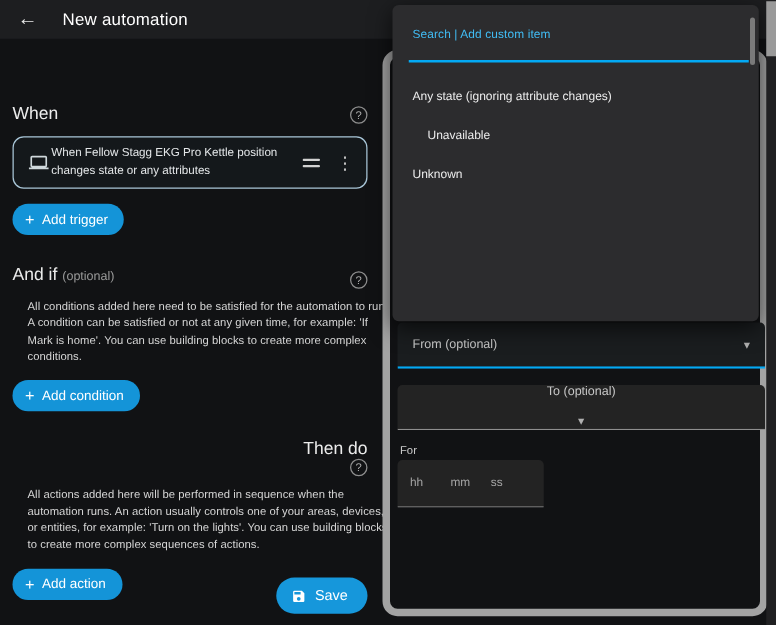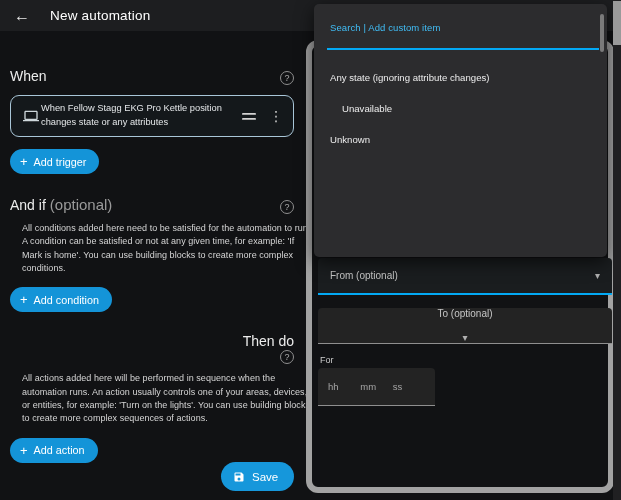--- a/index.html
+++ b/index.html
@@ -7,25 +7,25 @@
   .screen { position:relative; width:621px; height:500px; background:#111214; overflow:hidden; color:#e3e3e3; }
 
   
   .appbar { position:absolute; top:0; left:0; right:0; height:31px; background:#1d1e20; display:flex; align-items:center; padding:0 14px; gap:20px; z-index:2; }
   .back { color:#e8e8e8; font-size:16px; line-height:1; cursor:pointer; }
   .appbar-title { font-size:13.5px; font-weight:500; color:#fff; letter-spacing:.2px; }
 
   
   .left { position:absolute; top:31px; left:0; width:302px; padding:0 8px 0 10px; z-index:1; }
   .section-head { display:flex; align-items:flex-end; justify-content:space-between; }
-  .head-when { margin-top:36px; }
+  .head-when { margin-top:50px; }
   .head-andif { margin-top:22px; }
   .head-thendo { margin-top:20px;flex-direction:column; }
   h2 { font-size:14px; font-weight:400; color:#ececec; line-height:18px; display:flex; align-items:baseline; }
-  .optional { font-size:15px; color:#9a9a9a; margin-left:4px; }
+  .optional { font-size:10px; color:#9a9a9a; margin-left:4px; }
   .help { width:14px; height:14px; border:1px solid #8f8f8f; border-radius:50%; color:#ababab; font-size:9px; display:flex; align-items:center; justify-content:center; flex:0 0 auto; cursor:pointer; }
 
   .trigger-card { margin-top:10px; height:42px; border:1px solid #a9c6d8; border-radius:9px; background:#14181b; display:flex; align-items:center; padding:0 10px 0 12px; gap:2px; cursor:pointer; }
   .trigger-text { flex:1; font-size:9.3px; line-height:1.5; color:#e4e7e9; }
   .card-actions { display:flex; align-items:center; gap:13px; color:#cfcfcf; }
   .more { font-size:14px; color:#d2d2d2; letter-spacing:0; cursor:pointer; }
 
   .add-btn { margin-top:12px; display:inline-flex; align-items:center; gap:6px; height:25px; padding:0 13px 0 10px; border-radius:13px; background:#1494d8; color:#fff; font-size:10.8px; border:none; cursor:pointer; font-family:"Liberation Sans", sans-serif; }
   .plus { font-size:13px; line-height:1; font-weight:400; }
 

